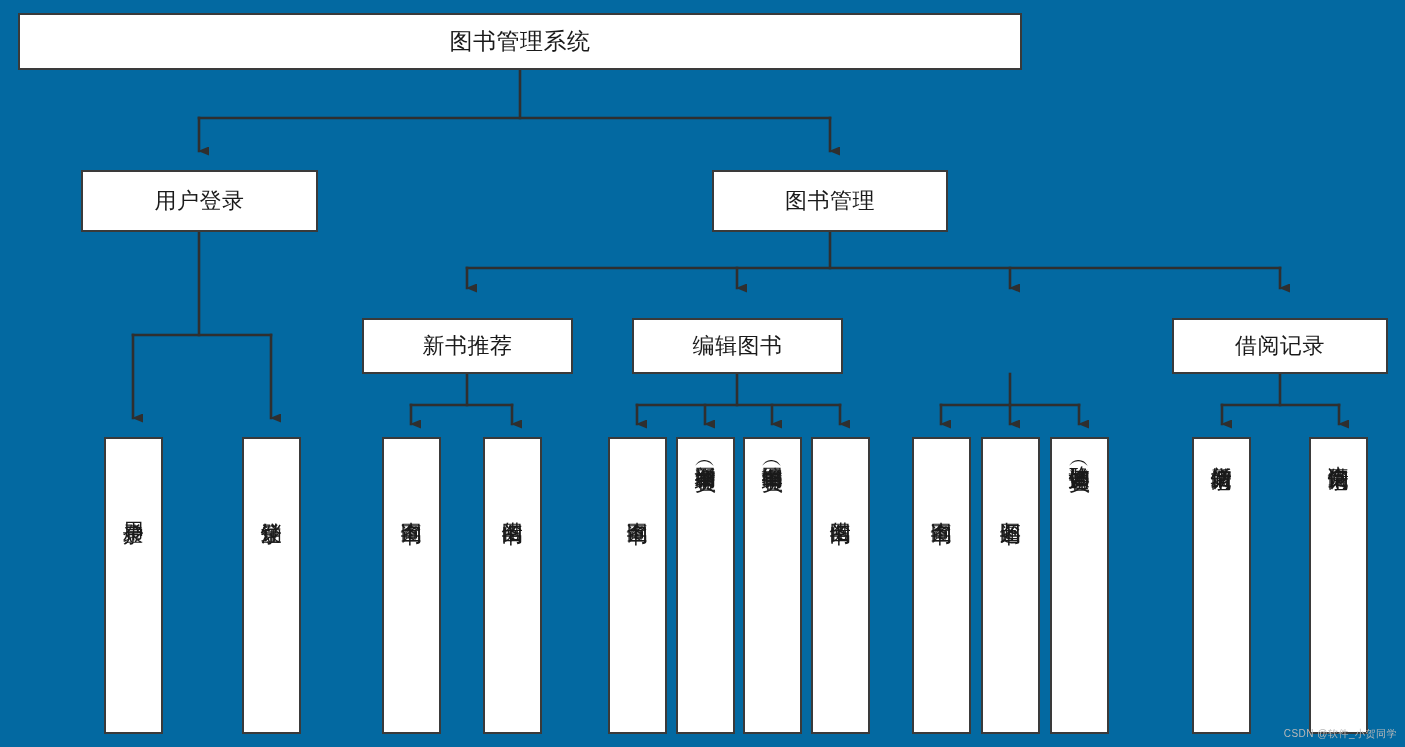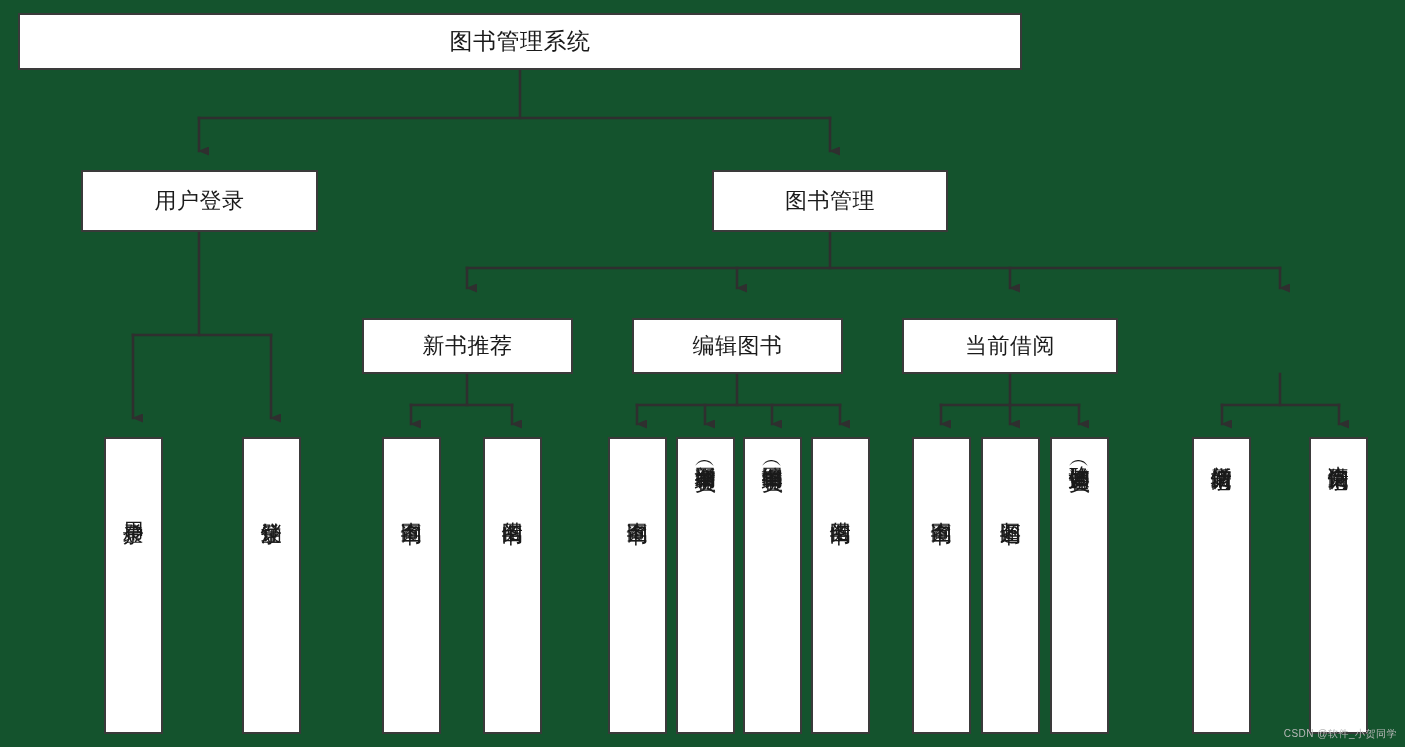--- a/index.html
+++ b/index.html
@@ -10,21 +10,21 @@
   body {
     width: 1405px;
     height: 747px;
     font-family: "Liberation Sans", "DejaVu Sans", sans-serif;
     overflow: hidden;
   }
   #diagram-root {
     position: relative;
     width: 1405px;
     height: 747px;
-    background: #14532d;
+    background: #0369a1;
   }
   #edges-layer {
     position: absolute;
     left: 0;
     top: 0;
     width: 1405px;
     height: 747px;
   }
   .node-box {
     position: absolute;
@@ -144,22 +144,22 @@
   <div class="node-box node-h" style="left:362px; top:318px; width:211px; height:56px;">
     <span class="node-label">新书推荐</span>
   </div>
 
   <div class="node-box node-h" style="left:712px; top:170px; width:236px; height:62px;">
     <span class="node-label">图书管理</span>
   </div>
   <div class="node-box node-h" style="left:632px; top:318px; width:211px; height:56px;">
     <span class="node-label">编辑图书</span>
   </div>
-  <div class="node-box node-h" style="left:902px; top:318px; width:216px; height:56px;">
-    <span class="node-label">当前借阅</span>
+  <div class="node-box node-h" style="left:1172px; top:318px; width:216px; height:56px;">
+    <span class="node-label">借阅记录</span>
   </div>
 
   <div class="node-box node-v center-block" style="left:104px; top:437px; width:59px; height:297px;">
     <span class="node-label">用户登录</span>
   </div>
   <div class="node-box node-v center-block" style="left:242px; top:437px; width:59px; height:297px;">
     <span class="node-label">注销登录</span>
   </div>
 
   <div class="node-box node-v center-block" style="left:382px; top:437px; width:59px; height:297px;">

